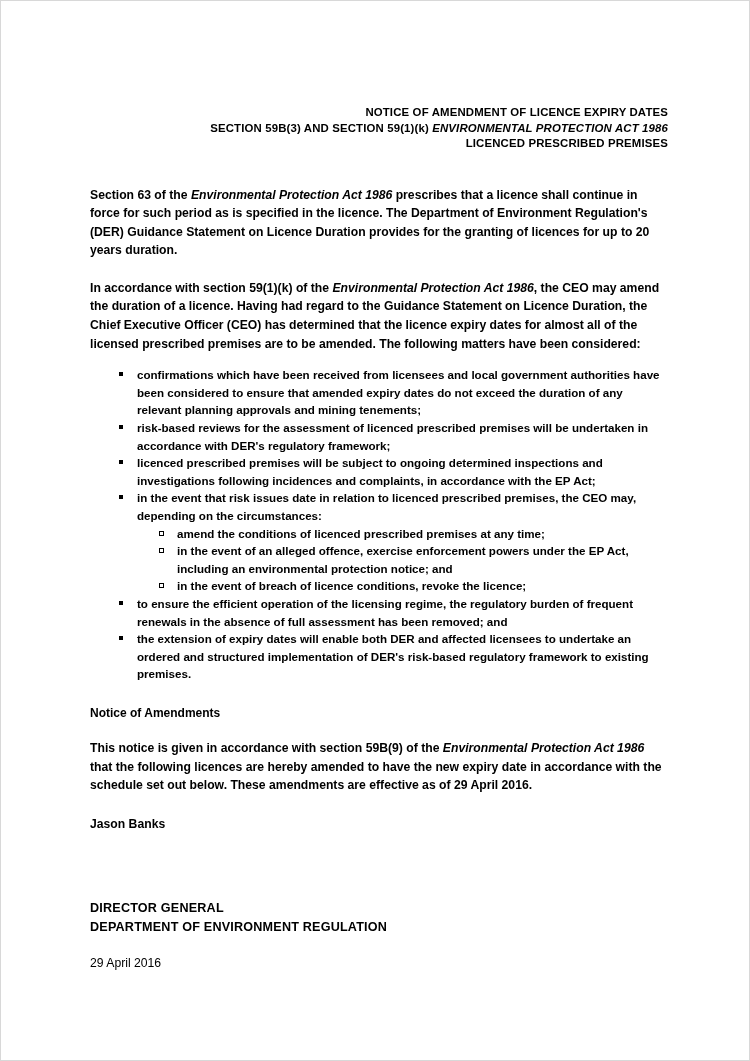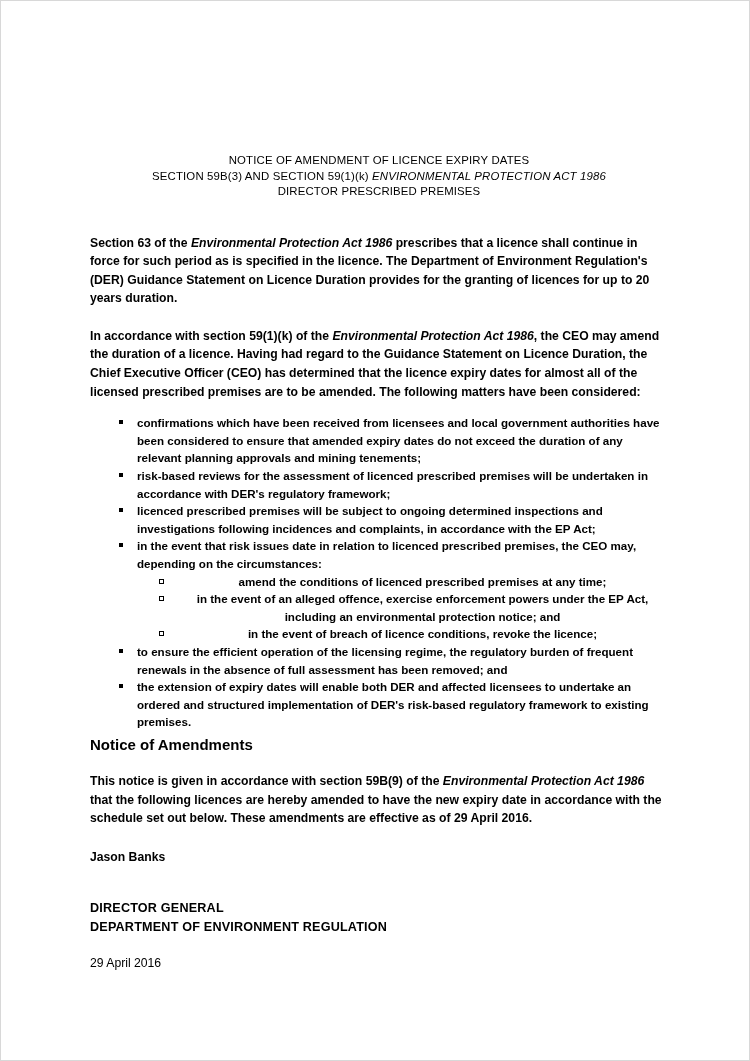--- a/index.html
+++ b/index.html
@@ -22,26 +22,25 @@
   }
   .content {
     position: absolute;
     left: 89px;
     top: 104px;
     width: 578px;
   }
 
   
   .title-block {
-    text-align: center;
-    font-weight: normal;
+    text-align: right;
+    font-weight: bold;
     font-size: 11.4px;
     line-height: 15.5px;
     letter-spacing: 0.15px;
-    margin-top: 48px;
   }
   .title-line { display: block; }
   .title-line .ital {
     font-style: italic;
   }
 
   
   .para {
     font-size: 12.2px;
     line-height: 18.6px;
@@ -74,44 +73,43 @@
     left: 29px;
     top: 6px;
     width: 4px;
     height: 4px;
     background: #000000;
   }
   .sub-bullets {
     margin: 0;
     padding: 0;
     list-style: none;
-    text-align: center;
   }
   .sub-item {
     position: relative;
     padding-left: 40px;
     font-size: 11.6px;
     line-height: 17.6px;
     font-weight: bold;
   }
   .sub-item > .marker-hollow {
     position: absolute;
     left: 22px;
     top: 6px;
     width: 3px;
     height: 3px;
     border: 1px solid #000000;
     background: transparent;
   }
 
   
   .section-heading {
-    font-size: 15px;
-    font-weight: bold;
-    margin-top: 5px;
+    font-size: 12px;
+    font-weight: bold;
+    margin-top: 23px;
   }
   .p3 { margin-top: 19px; }
 
   
   .signature {
     font-size: 12.2px;
     font-weight: bold;
     margin-top: 20px;
     line-height: 18.6px;
   }
@@ -138,21 +136,21 @@
 </head>
 <body>
 
 <div class="page">
 
   <div class="content">
 
     <div class="title-block">
       <span class="title-line">NOTICE OF AMENDMENT OF LICENCE EXPIRY DATES</span>
       <span class="title-line"><span>SECTION 59B(3) AND SECTION 59(1)(k) </span><span class="ital">ENVIRONMENTAL PROTECTION ACT 1986</span></span>
-      <span class="title-line">DIRECTOR PRESCRIBED PREMISES</span>
+      <span class="title-line">LICENCED PRESCRIBED PREMISES</span>
     </div>
 
     <p class="para p1"><span>Section 63 of the </span><span class="ital">Environmental Protection Act 1986</span><span> prescribes that a licence shall continue in force for such period as is specified in the licence.  The Department of Environment Regulation's (DER) Guidance Statement on Licence Duration provides for the granting of licences for up to 20 years duration.</span></p>
 
     <p class="para p2"><span>In accordance with section 59(1)(k) of the </span><span class="ital">Environmental Protection Act 1986</span><span>, the CEO may amend the duration of a licence.   Having had regard to the Guidance Statement on Licence Duration, the Chief Executive Officer (CEO) has determined that the licence expiry dates for almost all of the licensed prescribed premises are to be amended.  The following matters have been considered:</span></p>
 
     <ul class="bullets">
 
       <li class="bullet-item">
         <span class="marker"></span>

